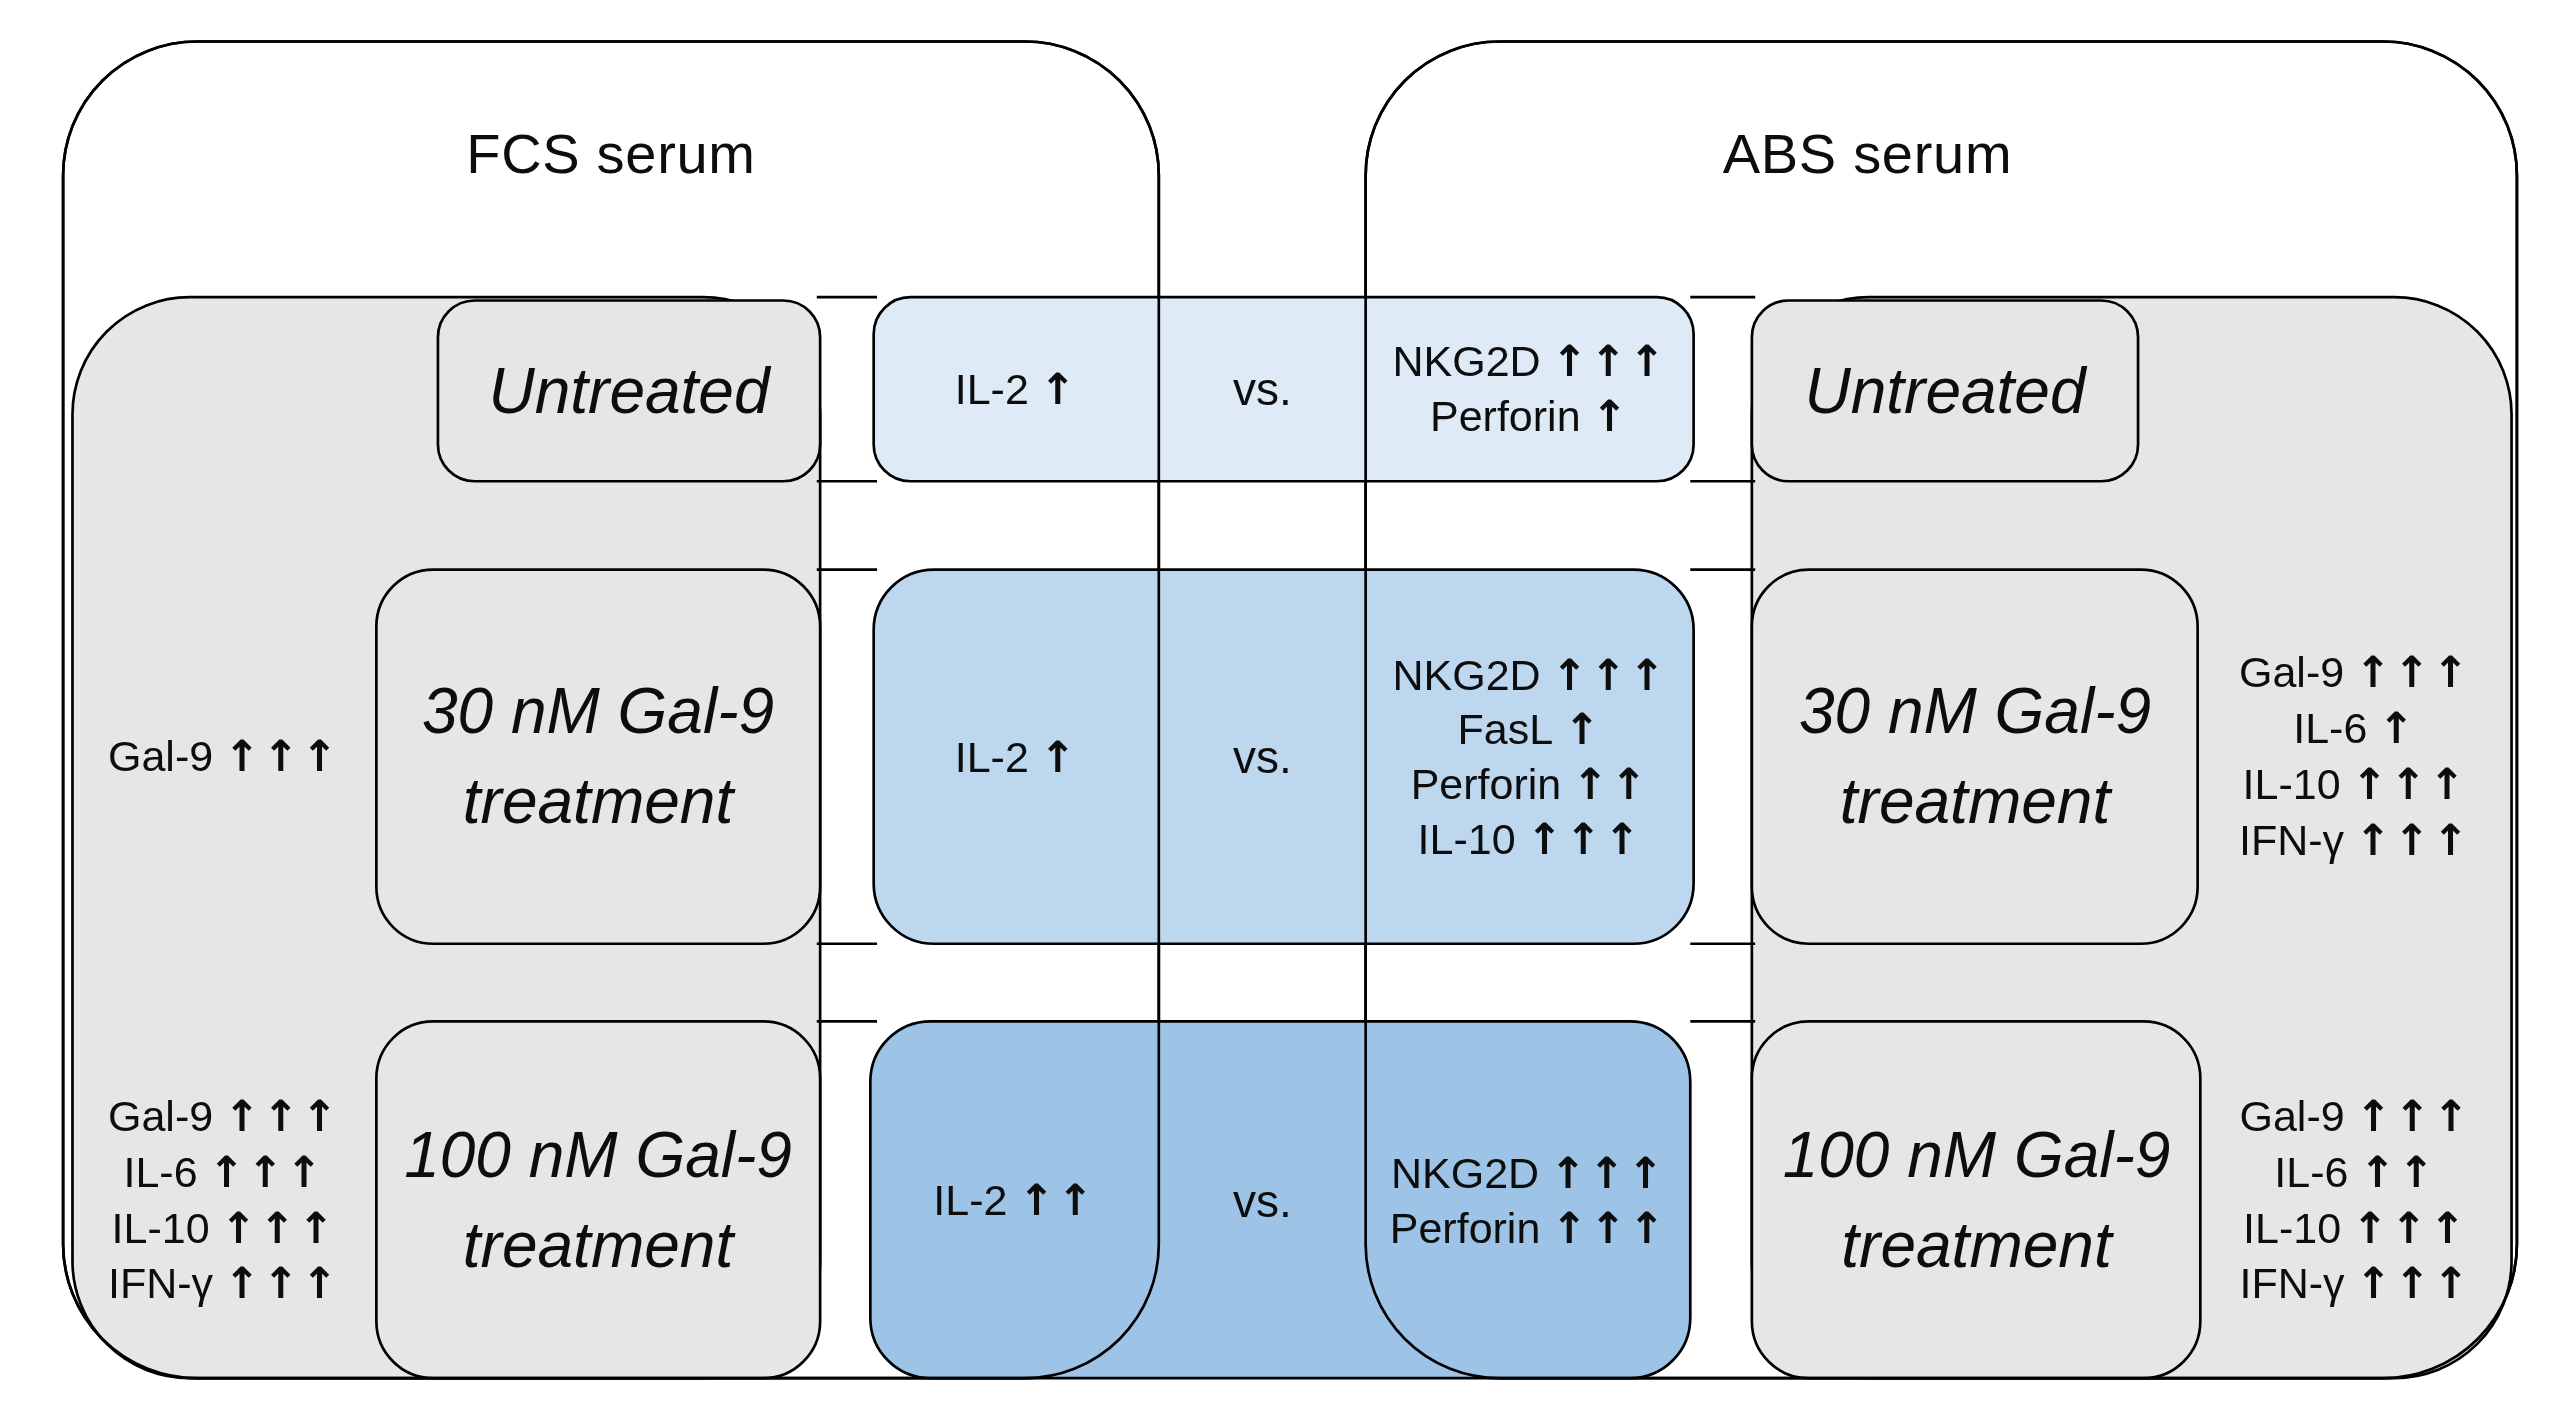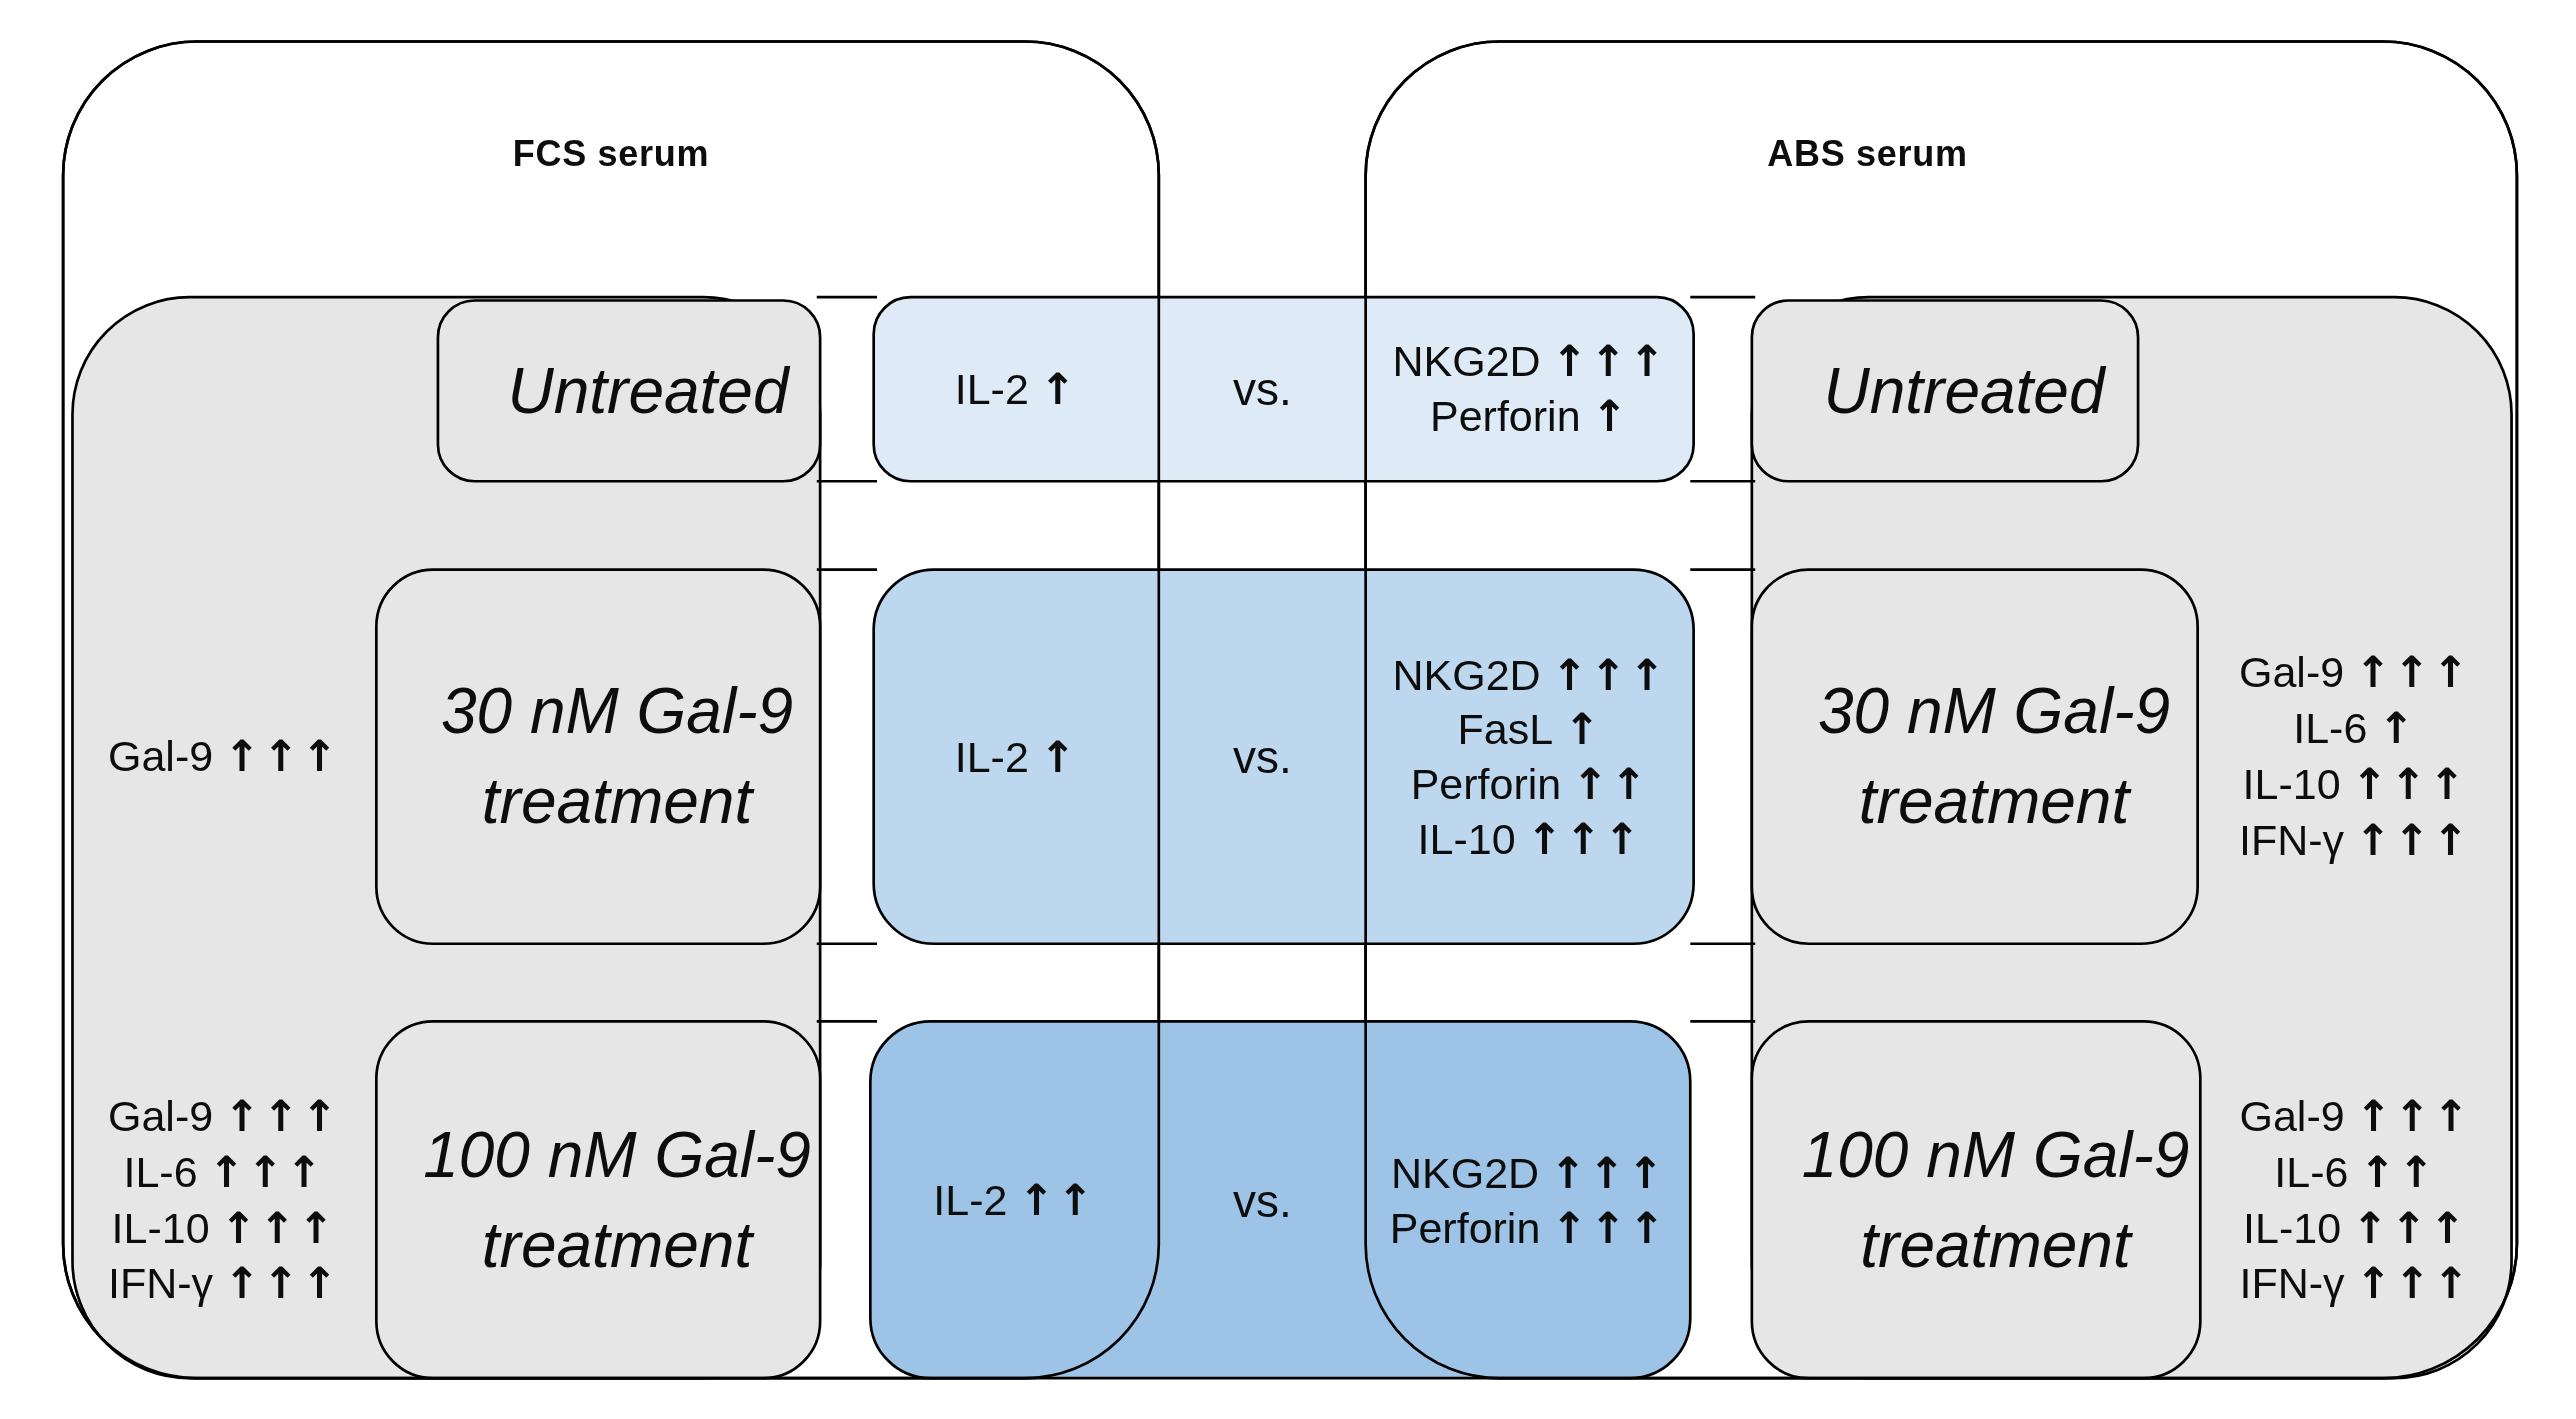--- a/index.html
+++ b/index.html
@@ -1,22 +1,22 @@
 <!DOCTYPE html>
 <html style="font-size:10.7px"><head>
 <meta charset="utf-8">
 <style>
   html,body{margin:0;padding:0;background:#fff;}
   .canvas{position:relative;width:2576px;height:1419px;background:#fff;overflow:hidden;
           font-family:"Liberation Sans",sans-serif;color:#0d0d0d;}
   .shapes{position:absolute;left:0;top:0;}
   .txt{position:absolute;display:flex;align-items:center;justify-content:center;
        text-align:center;flex-direction:column;}
-  .title{font-weight:bold;font-size:36px;letter-spacing:0.7px;}
-  .cond{font-style:italic;font-size:64px;line-height:1.40;margin-left:19px;}
+  .title{font-weight:normal;font-size:56px;letter-spacing:0.7px;}
+  .cond{font-style:italic;font-size:64px;line-height:1.40;}
   .small{font-size:43px;}
   .vs{font-size:46px;}
   .mline{display:flex;flex-direction:row;align-items:center;justify-content:center;
          line-height:1.30;white-space:nowrap;}
   .cmpb .mline{line-height:1.27;}
   .arr{font-family:"DejaVu Sans",sans-serif;font-weight:700;letter-spacing:2.7px;margin-left:10.7px;}
 </style>
 </head>
 <body>
 

